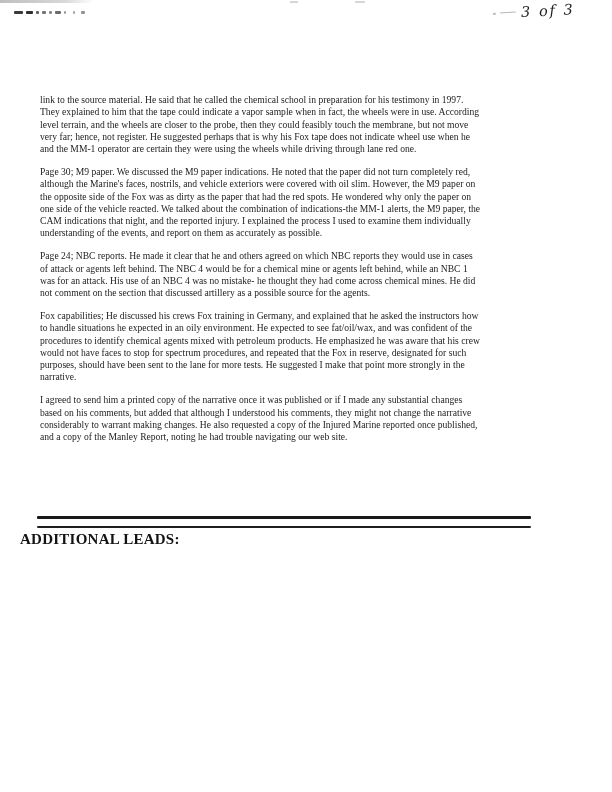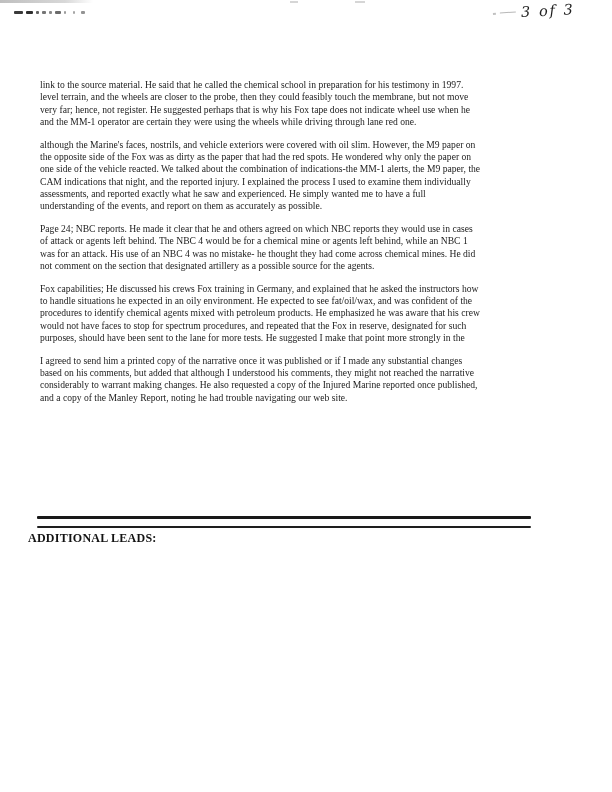--- a/index.html
+++ b/index.html
@@ -49,41 +49,41 @@
     font-style: italic;
     font-size: 14.5px;
     letter-spacing: 2px;
     color: #1f1f1f;
     transform: rotate(-3deg);
     white-space: nowrap;
   }
 
   
   .text-block {
-    position: absolute; left: 40px; top: 79px; width: 545px;
+    position: absolute; left: 40px; top: 94px; width: 545px;
     font-size: 9.6px;
     line-height: 12.3px;
     color: #1c1c1c;
   }
   .paragraph { margin: 0 0 10.5px 0; }
   .text-line { white-space: nowrap; }
 
   
   .rule-top {
     position: absolute; left: 37px; top: 516px; width: 494px; height: 2.6px;
     background: #181818; border-radius: 1px;
   }
   .rule-bottom {
     position: absolute; left: 37px; top: 526px; width: 494px; height: 2px;
     background: #1e1e1e; border-radius: 1px;
   }
   .section-heading {
-    position: absolute; left: 28px; top: 531px;
+    position: absolute; left: 20px; top: 531px;
     font-weight: bold;
-    font-size: 12px;
+    font-size: 15px;
     letter-spacing: 0.25px;
     color: #131313;
   }
 </style>
 </head>
 <body>
 
 <div class="page">
 
   <div class="scan-band"></div>
@@ -100,48 +100,50 @@
       <i></i>
       <i></i>
   </div>
 
   <div class="pen-mark"></div>
   <div class="handwritten-note">3 of 3</div>
 
   <div class="text-block">
       <div class="paragraph">
         <div class="text-line">link to the source material.  He said that he called the chemical school in preparation for his testimony in 1997.</div>
+        <div class="text-line">They explained to him that the tape could indicate a vapor sample when in fact, the wheels were in use.  According</div>
         <div class="text-line">level terrain, and the wheels are closer to the probe, then they could feasibly touch the membrane, but not move</div>
         <div class="text-line">very far; hence, not register.  He suggested perhaps that is why his Fox tape does not indicate wheel use when he</div>
         <div class="text-line">and the MM-1 operator are certain they were using the wheels while driving through lane red one.</div>
       </div>
       <div class="paragraph">
+        <div class="text-line">Page 30; M9 paper.  We discussed the M9 paper indications.  He noted that the paper did not turn completely red,</div>
         <div class="text-line">although the Marine's faces, nostrils, and vehicle exteriors were covered with oil slim.  However, the M9 paper on</div>
         <div class="text-line">the opposite side of the Fox was as dirty as the paper that had the red spots.  He wondered why only the paper on</div>
         <div class="text-line">one side of the vehicle reacted.  We talked about the combination of indications-the MM-1 alerts, the M9 paper, the</div>
         <div class="text-line">CAM indications that night, and the reported injury.  I explained the process I used to examine them individually</div>
-        <div class="text-line">assessments, and reported exactly what he saw and experienced.  He simply wanted me to have a full</div>
         <div class="text-line">understanding of the events, and report on them as accurately as possible.</div>
       </div>
       <div class="paragraph">
         <div class="text-line">Page 24; NBC reports.  He made it clear that he and others agreed on which NBC reports they would use in cases</div>
         <div class="text-line">of attack or agents left behind.  The NBC 4 would be for a chemical mine or agents left behind, while an NBC 1</div>
         <div class="text-line">was for an attack.  His use of an NBC 4 was no mistake- he thought they had come across chemical mines.  He did</div>
-        <div class="text-line">not comment on the section that designated artillery as a possible source for the agents.</div>
+        <div class="text-line">not comment on the section that discussed artillery as a possible source for the agents.</div>
       </div>
       <div class="paragraph">
         <div class="text-line">Fox capabilities; He discussed his crews Fox training in Germany, and explained that he asked the instructors how</div>
         <div class="text-line">to handle situations he expected in an oily environment.  He expected to see fat/oil/wax, and was confident of the</div>
         <div class="text-line">procedures to identify chemical agents mixed with petroleum products.  He emphasized he was aware that his crew</div>
         <div class="text-line">would not have faces to stop for spectrum procedures, and repeated that the Fox in reserve, designated for such</div>
         <div class="text-line">purposes, should have been sent to the lane for more tests.  He suggested I make that point more strongly in the</div>
+        <div class="text-line">narrative.</div>
       </div>
       <div class="paragraph">
         <div class="text-line">I agreed to send him a printed copy of the narrative once it was published or if I made any substantial changes</div>
-        <div class="text-line">based on his comments, but added that although I understood his comments, they might not reached the narrative</div>
+        <div class="text-line">based on his comments, but added that although I understood his comments, they might not change the narrative</div>
         <div class="text-line">considerably to warrant making changes.  He also requested a copy of the Injured Marine reported once published,</div>
         <div class="text-line">and a copy of the Manley Report, noting he had trouble navigating our web site.</div>
       </div>
     </div>
 
   <div class="rule-top"></div>
   <div class="rule-bottom"></div>
   <div class="section-heading">ADDITIONAL LEADS:</div>
 
 </div>

